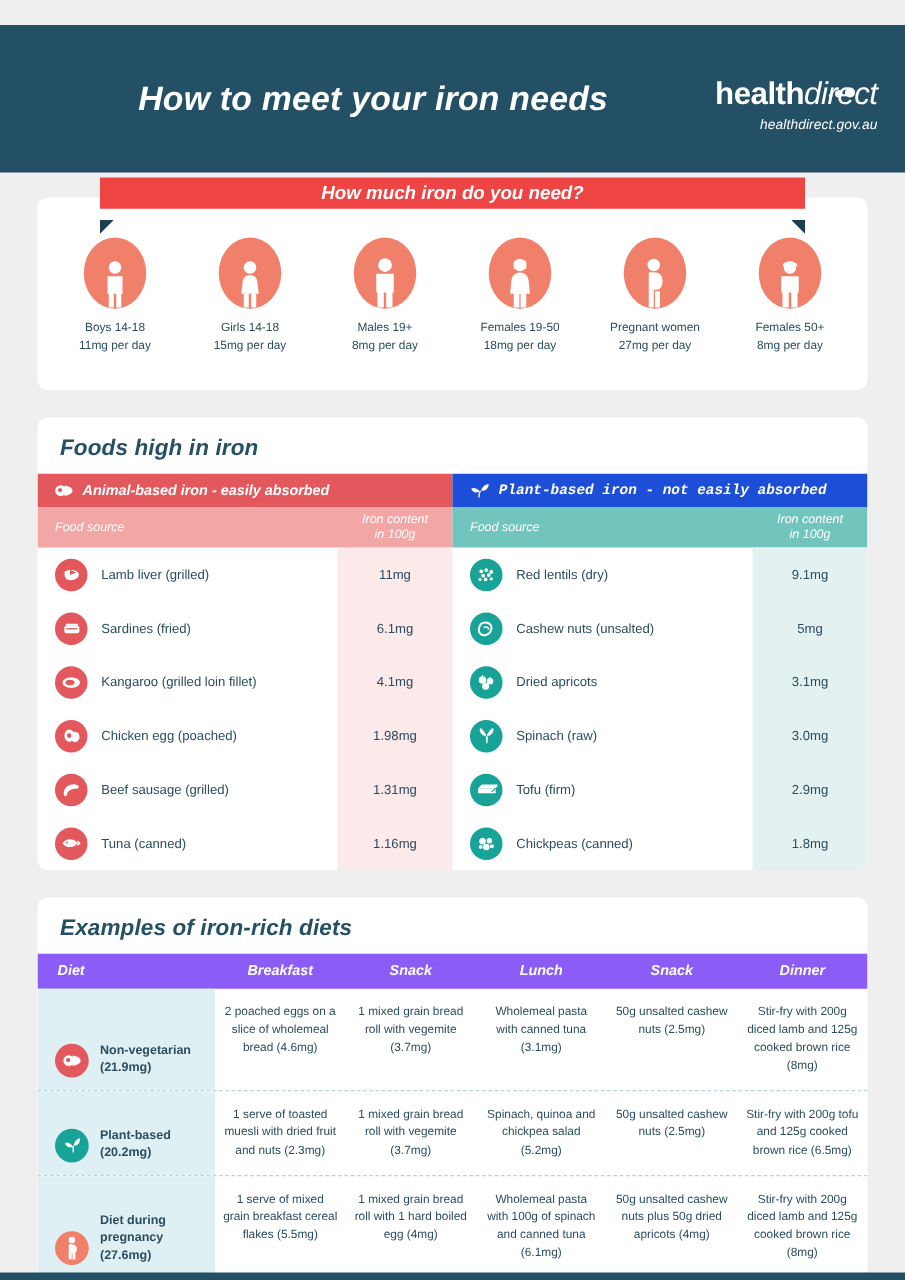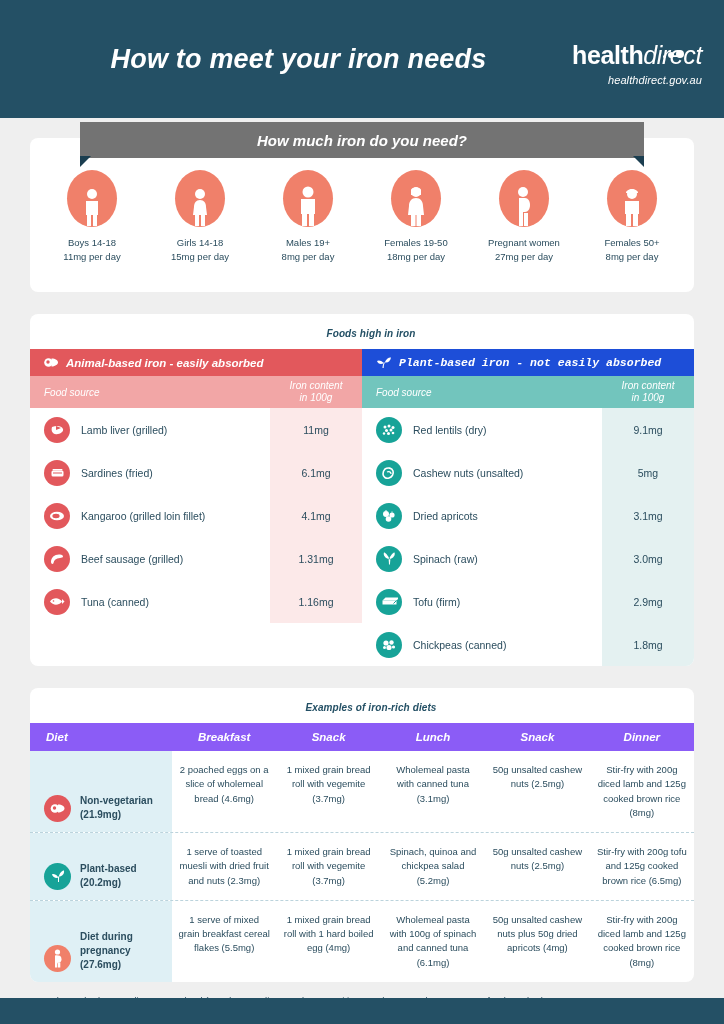--- a/index.html
+++ b/index.html
@@ -9,49 +9,50 @@
     font-family: "Liberation Sans", sans-serif;
     overflow: hidden;
   }
   .page { position: relative; width: 724px; height: 1024px; background: #EFEFEF; }
 
   
   .header {
     height: 118px; background: #245065;
     display: flex; align-items: center; justify-content: space-between;
     padding: 0 22px 0 0;
+    margin-top: 20px;
   }
   .header-title {
     flex: 1; text-align: center;
     color: #FFFFFF; font-size: 27px; font-style: italic; font-weight: bold;
     letter-spacing: .2px; padding-left: 70px;
   }
   .logo-block { text-align: right; position: relative; padding-top: 10px; width: 175px; }
   .logo-dots { position: absolute; right: 18px; top: 8px; }
   .logo-dots span { display: inline-block; border-radius: 50%; background: #fff; margin-left: 2px; vertical-align: bottom; }
   .d1 { width: 3px; height: 3px; }
   .d2 { width: 6px; height: 6px; }
   .d3 { width: 8px; height: 8px; }
   .logo-word { color: #fff; font-size: 25px; letter-spacing: -.4px; line-height: 1.05; }
   .logo-word b { font-weight: bold; font-style: normal; }
   .logo-word i { font-weight: 300; font-style: italic; }
   .logo-url { color: #fff; font-size: 11px; font-style: italic; margin-top: 5px; letter-spacing: .1px; text-align: right; }
 
   
   .card { background: #FFFFFF; border-radius: 8px; margin: 0 30px; position: relative; }
   .card-title {
-    font-size: 10px; font-style: italic; font-weight: bold; color: #245065;
-    padding: 14px 0 10px 18px; letter-spacing: .1px; text-align: center;
+    font-size: 18px; font-style: italic; font-weight: bold; color: #245065;
+    padding: 14px 0 10px 18px; letter-spacing: .1px;
   }
 
   
   .needs-card { margin-top: 20px; height: 154px; }
   .needs-banner {
-    position: absolute; top: -16px; left: 50px; right: 50px; height: 36px;
-    background: #737373; color: #fff; display: flex; align-items: center; justify-content: center;
+    position: absolute; top: -16px; left: 50px; right: 50px; height: 25px;
+    background: #ef4444; color: #fff; display: flex; align-items: center; justify-content: center;
     font-size: 15px; font-style: italic; font-weight: bold;
   }
   .needs-banner::before, .needs-banner::after {
     content: ""; position: absolute; top: 34px; width: 11px; height: 11px;
     background: #1b3e50;
   }
   .needs-banner::before { left: 0; clip-path: polygon(0 0, 100% 0, 0 100%); }
   .needs-banner::after { right: 0; clip-path: polygon(0 0, 100% 0, 100% 100%); }
   .needs-row { display: flex; padding: 32px 8px 0 8px; }
   .need-item { flex: 1; text-align: center; }
@@ -277,20 +278,33 @@
                 <svg width="16" height="12" viewBox="0 0 16 12">
                     <ellipse cx="8" cy="6" rx="7" ry="4.3" fill="#fff"></ellipse>
                     <ellipse cx="7" cy="6" rx="3.6" ry="2.2" fill="#E2585C"></ellipse>
                   </svg>
               </span>
               <span class="food-name">Kangaroo (grilled loin fillet)</span>
             </div>
             <div class="food-amt">4.1mg</div>
           </div>
 
+          <div class="food-row">
+            <div class="food-src">
+              <span class="food-icon ic-animal">
+                <svg width="15" height="13" viewBox="0 0 15 13">
+                    <ellipse cx="5.5" cy="6.5" rx="4" ry="5" fill="#fff"></ellipse>
+                    <ellipse cx="10" cy="7.5" rx="3.6" ry="4.2" fill="#fff"></ellipse>
+                    <ellipse cx="5.3" cy="6.3" rx="1.7" ry="2" fill="#E2585C"></ellipse>
+                  </svg>
+              </span>
+              <span class="food-name">Chicken egg (poached)</span>
+            </div>
+            <div class="food-amt">1.98mg</div>
+          </div>
 
           <div class="food-row">
             <div class="food-src">
               <span class="food-icon ic-animal">
                 <svg width="16" height="12" viewBox="0 0 16 12">
                     <path d="M2 9c0-5 4-8 9-7.5 2 .2 3 1 3 2s-1.5 1.3-3 1.5C7 5.5 5 7 4.5 10c-.4 1.6-2.5 1-2.5-1z" fill="#fff"></path>
                   </svg>
               </span>
               <span class="food-name">Beef sausage (grilled)</span>
             </div>

